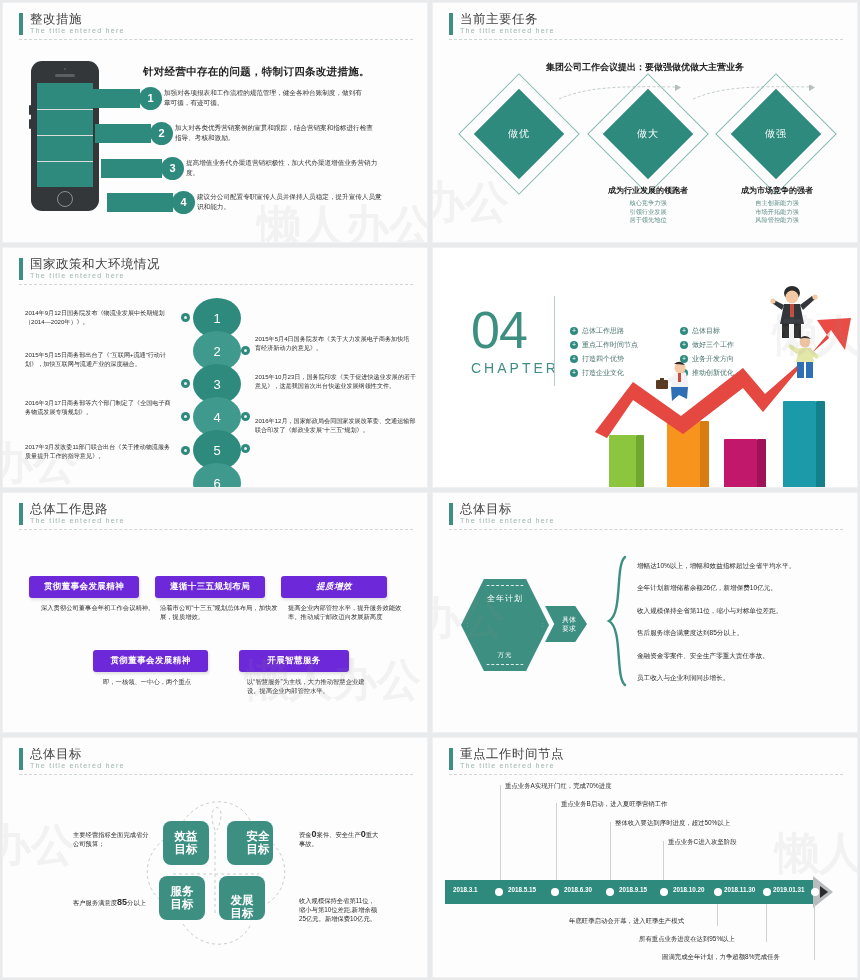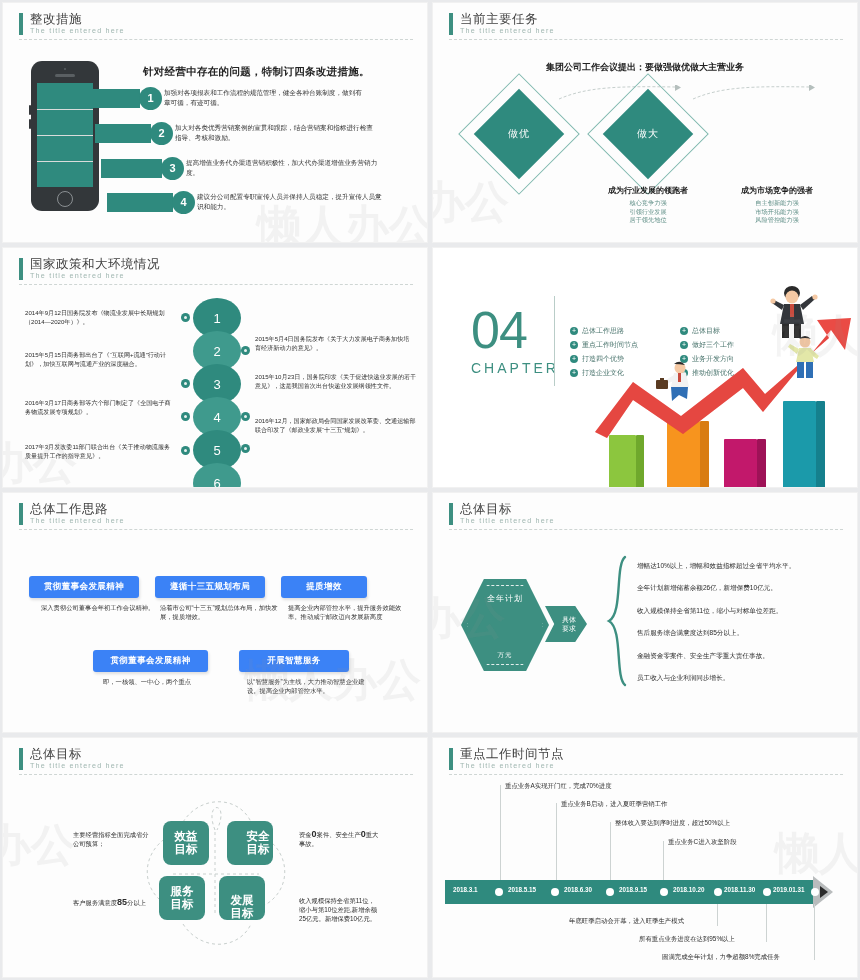--- a/index.html
+++ b/index.html
@@ -114,21 +114,21 @@
   .s4list{ position:absolute; left:137px; top:78px; width:215px;
     display:grid; grid-template-columns:110px 105px; row-gap:4px; }
   .s4li{ font-size:7px; color:#4b756e; display:flex; align-items:center; gap:4px;}
   .s4li .pl{ width:8px;height:8px;border-radius:50%;background:#2f8a7e;color:#fff;
     font-size:7px; line-height:8px; text-align:center; flex:none; }
   .bar4{ position:absolute; bottom:0; border-radius:1px 1px 0 0;}
   .arrowred{ position:absolute; }
   .person{ position:absolute; }
 
   
-  .gbox{ position:absolute; background:#3b82f6; color:#fff; border-radius:3px;
+  .gbox{ position:absolute; background:#6d28d9; color:#fff; border-radius:3px;
     font-size:8.5px; font-weight:700; display:flex; align-items:center;
     justify-content:center; letter-spacing:.4px; box-shadow:1px 2px 3px rgba(0,0,0,.12); }
   .gtxt{ position:absolute; font-size:6.3px; color:#333; line-height:9px; width:118px;}
 
   
   .hex{ position:absolute; left:28px; top:86px; width:88px; height:92px;
     background:#3d8f81; clip-path:polygon(26% 0,74% 0,100% 50%,74% 100%,26% 100%,0 50%); }
   .hexdash{ position:absolute; left:34px; top:92px; width:76px; height:80px;
     border:1px dashed rgba(255,255,255,.85);
     clip-path:polygon(26% 0,74% 0,100% 50%,74% 100%,26% 100%,0 50%);
@@ -247,20 +247,25 @@
     <div class="dia-wrap" style="left:43px; top:88px;">
       <div class="dia-out"></div>
         <div class="dia-in"></div>
       <div class="dia-lbl">做优</div>
     </div>
     <div class="dia-wrap" style="left:172px; top:88px;">
       <div class="dia-out"></div>
         <div class="dia-in"></div>
       <div class="dia-lbl">做大</div>
     </div>
+    <div class="dia-wrap" style="left:300px; top:88px;">
+      <div class="dia-out"></div>
+        <div class="dia-in"></div>
+      <div class="dia-lbl">做强</div>
+    </div>
 
     <div class="s2cap" style="left:145px; top:182px;">
       <div class="b">成为行业发展的领跑者</div>
       <div class="s">
         <div>核心竞争力强</div>
         <div>引领行业发展</div>
         <div>居于领先地位</div>
       </div>
     </div>
     <div class="s2cap" style="left:274px; top:182px;">
@@ -412,21 +417,21 @@
       <div class="en">The  title  entered here</div>
       <div class="dash"></div>
     </div>
 
     <div class="gbox" style="left:26px; top:83px; width:110px; height:22px;">贯彻董事会发展精神</div>
     <div class="gtxt" style="left:38px; top:110px;">深入贯彻公司董事会年初工作会议精神。</div>
 
     <div class="gbox" style="left:152px; top:83px; width:110px; height:22px;">遵循十三五规划布局</div>
     <div class="gtxt" style="left:157px; top:110px;">沿着市公司“十三五”规划总体布局，加快发展，提质增效。</div>
 
-    <div class="gbox" style="left:278px; top:83px; width:86px; height:22px;">提质增效</div>
+    <div class="gbox" style="left:278px; top:83px; width:106px; height:22px;font-style:italic;">提质增效</div>
     <div class="gtxt" style="left:285px; top:110px;">提高企业内部管控水平，提升服务效能效率。推动咸宁邮政迈向发展新高度</div>
 
     <div class="gbox" style="left:90px; top:157px; width:115px; height:22px;">贯彻董事会发展精神</div>
     <div class="gtxt" style="left:100px; top:184px;">即，一核领、一中心，两个重点</div>
 
     <div class="gbox" style="left:236px; top:157px; width:110px; height:22px;">开展智慧服务</div>
     <div class="gtxt" style="left:244px; top:184px;">以“智慧服务”为主线，大力推动智慧企业建设。提高企业内部管控水平。</div>
 
     <div class="wm" style="right:6px;bottom:22px;">懒人办公</div>
   </div>

